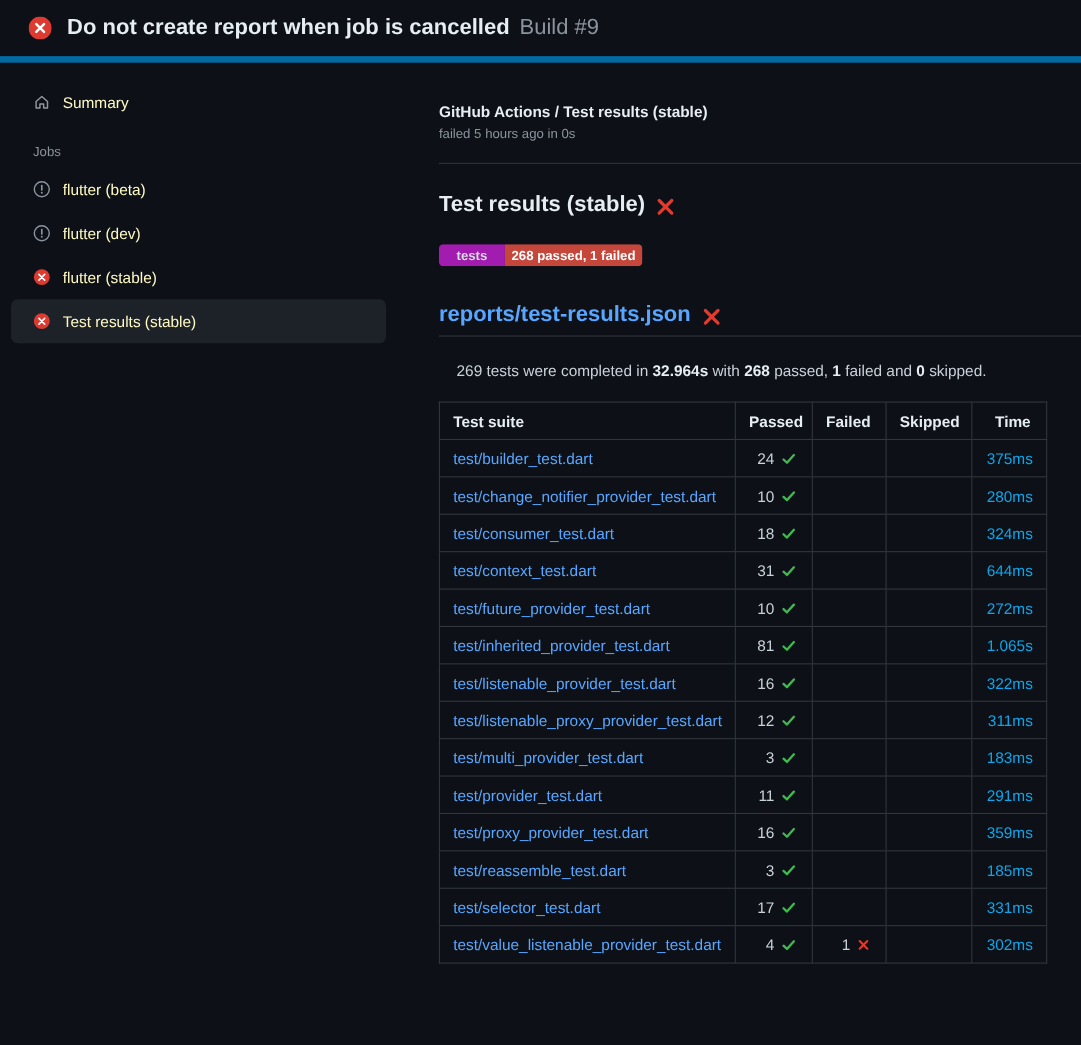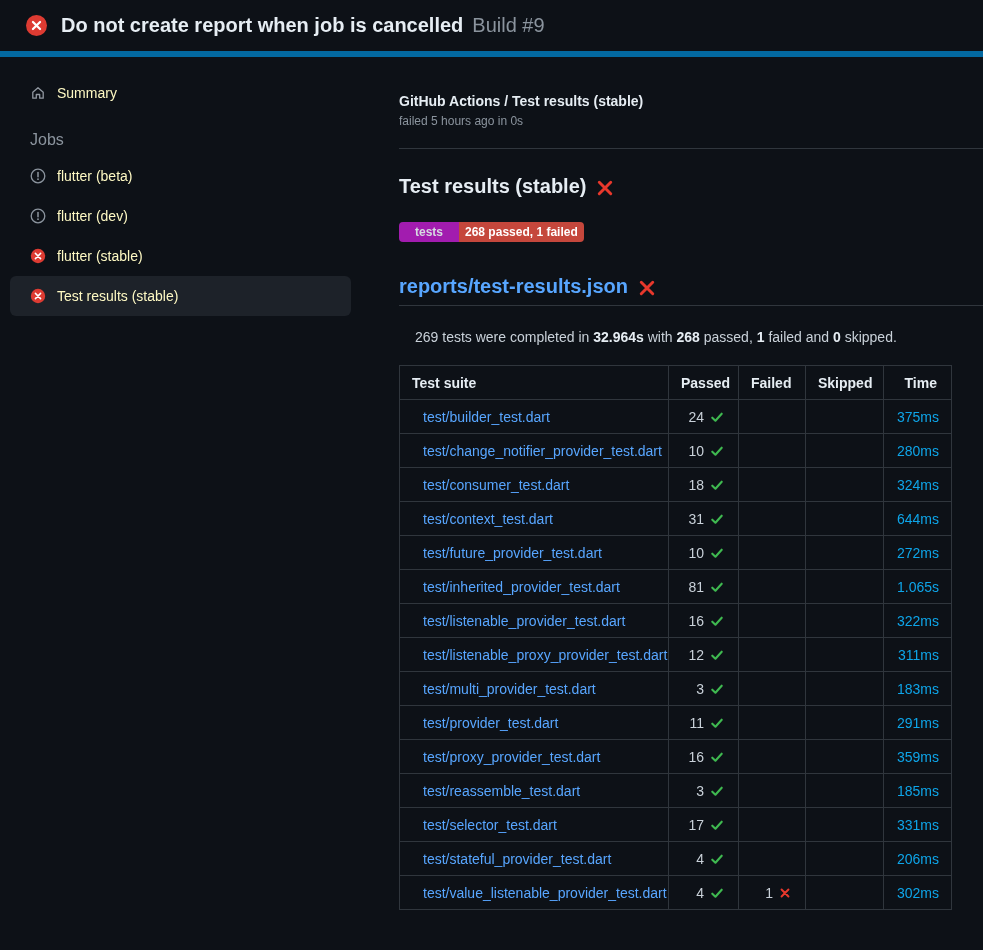--- a/index.html
+++ b/index.html
@@ -21,21 +21,21 @@
   
   .layout { display:flex; align-items:flex-start; }
   .sidebar { width:389px; flex:none; padding:16px 38px 0 10px; }
   .side-item {
     display:flex; align-items:center; gap:11px; height:40px;
     padding:0 12px 0 20px; border-radius:6px; font-size:14px;
     color:#fef9c3; cursor:pointer;
   }
   .side-item.selected { background:#1d2229; }
   .icon16 { width:16px; height:16px; flex:none; }
-  .jobs-heading { font-size:16px; color:#8b949e; padding:18px 0 7px 20px; }
+  .jobs-heading { font-size:12px; color:#8b949e; padding:18px 0 7px 20px; }
   
   .content { flex:1; min-width:0; padding:36px 0 0 10px; }
   .breadcrumb { font-size:14px; font-weight:700; color:#e6edf3; }
   .status-line { font-size:12px; color:#8b949e; margin-top:5px; }
   .divider { height:1px; background:#30363d; margin-top:20px; }
   .section-title {
     display:flex; align-items:center; gap:10px; margin-top:26px;
     font-size:20px; font-weight:700; color:#e6edf3;
   }
   .x-lg { width:18px; height:18px; flex:none; margin-top:2px; }
@@ -52,21 +52,21 @@
   .summary-line b { color:#e6edf3; font-weight:700; }
   
   table.results {
     margin-top:20px; width:552px; border-collapse:collapse;
     table-layout:fixed; font-size:14px;
   }
   .c-suite{width:269px}.c-passed{width:70px}.c-failed{width:67px}.c-skipped{width:78px}.c-time{width:68px}
   .results th, .results td { border:1px solid #30363d; padding:7px 12px; height:34px; }
   .results th { color:#e6edf3; font-weight:700; text-align:left; }
   .results th.num-h { text-align:right; padding-right:14px; }
-  .results td.suite a { color:#58a6ff; text-decoration:none; cursor:pointer;margin-left:11px; }
+  .results td.suite a { color:#58a6ff; text-decoration:none; cursor:pointer; }
   .results td.num-cell { text-align:right; padding-right:14px; white-space:nowrap; }
   .results td.time { text-align:right; padding-right:12px; color:#0ea5e9; }
   .cell-num { margin-right:2px; }
   .icon-check { width:14px; height:14px; vertical-align:-2px; margin-left:4px; }
   .icon-x-sm { width:12px; height:12px; vertical-align:-1px; margin-left:4px; }
 </style>
 </head>
 <body>
 
 <div class="app-header">
@@ -283,29 +283,20 @@
           <tr>
     <td class="suite"><a href="#">test/selector_test.dart</a></td>
     <td class="num-cell"><span class="cell-num">17</span><svg class="icon-check" viewBox="0 0 16 16">
                 <path d="M2.6 8.8 L6.2 12.2 L13.4 4.2" fill="none" stroke="#3fb950" stroke-width="2.4" stroke-linecap="round" stroke-linejoin="round"></path>
               </svg></td>
     <td class="num-cell"></td>
     <td class="num-cell"></td>
     <td class="time">331ms</td>
   </tr>
           <tr>
-    <td class="suite"><a href="#">test/stateful_provider_test.dart</a></td>
-    <td class="num-cell"><span class="cell-num">4</span><svg class="icon-check" viewBox="0 0 16 16">
-                <path d="M2.6 8.8 L6.2 12.2 L13.4 4.2" fill="none" stroke="#3fb950" stroke-width="2.4" stroke-linecap="round" stroke-linejoin="round"></path>
-              </svg></td>
-    <td class="num-cell"></td>
-    <td class="num-cell"></td>
-    <td class="time">206ms</td>
-  </tr>
-          <tr>
     <td class="suite"><a href="#">test/value_listenable_provider_test.dart</a></td>
     <td class="num-cell"><span class="cell-num">4</span><svg class="icon-check" viewBox="0 0 16 16">
                 <path d="M2.6 8.8 L6.2 12.2 L13.4 4.2" fill="none" stroke="#3fb950" stroke-width="2.4" stroke-linecap="round" stroke-linejoin="round"></path>
               </svg></td>
     <td class="num-cell"><span class="cell-num">1</span><svg class="icon-x-sm" viewBox="0 0 16 16">
                 <path d="M3.4 3.4 L12.6 12.6 M12.6 3.4 L3.4 12.6" fill="none" stroke="#e8382c" stroke-width="2.6" stroke-linecap="round"></path>
               </svg></td>
     <td class="num-cell"></td>
     <td class="time">302ms</td>
   </tr>

